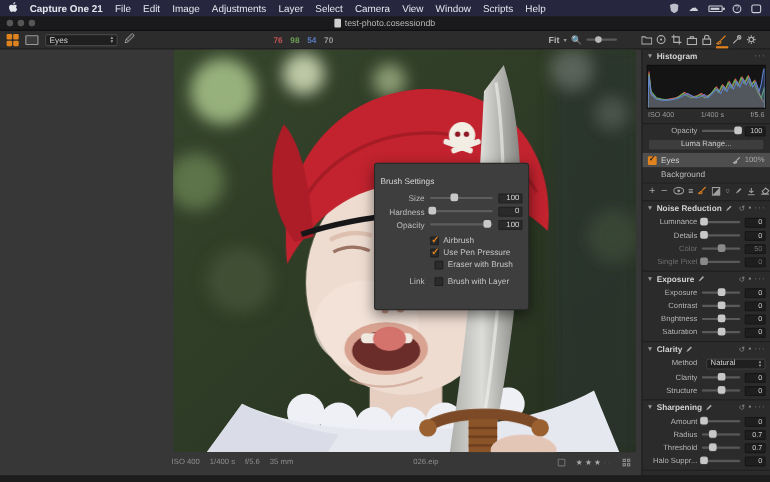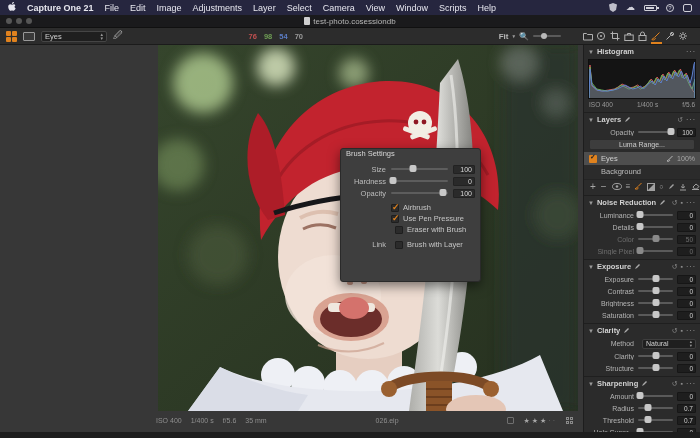--- a/index.html
+++ b/index.html
@@ -60,21 +60,21 @@
   .infobar .mid { flex:1; text-align:center; }
   .ratebox { width:7px; height:7px; border:1px solid #6f6f6f; border-radius:1px; }
   .stars { letter-spacing:2px; font-size:7px; color:#a8a8a8; }
   .stars .off { color:#686868; }
   .gridico { width:8px; height:8px; display:grid; grid-template-columns:3px 3px; grid-template-rows:3px 3px; gap:1px;}
   .gridico i { border:1px solid #8a8a8a; }
 
   
   .popup { position:absolute; left:340px; top:103px; width:141px; height:134px; background:#3e3e3e;
     border:1px solid #2a2a2a; border-radius:3px; box-shadow:0 4px 12px rgba(0,0,0,.5); font-size:7.5px; color:#c6c6c6;
-    padding:0 5px; }
+    padding:11px 5px; }
   .popup h3 { font-size:7.5px; font-weight:normal; color:#d6d6d6; margin-bottom:5px; }
   .prow { display:flex; align-items:center; height:12px; }
   .plab { width:40px; text-align:right; margin-right:5px; color:#bdbdbd; }
   .ptrack { position:relative; flex:1; height:2px; background:#5d5d5d; border-radius:1px; }
   .thumb { position:absolute; top:-3px; width:7px; height:7px; background:#c8c8c8; border-radius:2px; transform:translateX(-50%); }
   .pval { width:22px; height:9px; margin-left:5px; background:#2a2a2a; border:1px solid #222;
     font-size:7px; color:#d8d8d8; text-align:right; line-height:8px; padding-right:2px; border-radius:1px;}
   .pcheck { display:flex; align-items:center; height:11px; padding-left:45px; gap:4px;}
   .pcheck.linkrow { padding-left:0; }
   .pcheck .linklab { width:40px; text-align:right; margin-right:5px; color:#bdbdbd;}
@@ -430,31 +430,20 @@
           </svg>
         </div>
         <div class="histlabels">
           <span>ISO 400</span>
           <span>1/400 s</span>
           <span>f/5.6</span>
         </div>
       </div>
 
       <div class="sec">
-        <div class="sechead">
-          <span class="chev">▼</span>
-          <span class="ttl">Layers</span>
-          <svg width="7" height="7" viewBox="0 0 7 7">
-              <path d="M1 6l1-2 3-3 1 1-3 3z" fill="#aaa"></path>
-            </svg>
-          <span class="hicons">
-            <span>↺</span>
-            <span class="dots">···</span>
-          </span>
-        </div>
         <div class="srow">
           <span class="slab">Opacity</span>
           <span class="strack">
               <span class="thumb" style="left: 93%;"></span>
             </span>
           <span class="sval">100</span>
         </div>
         <div class="lumabtn">Luma Range...</div>
         <div class="layerrow selected">
           <span class="lcheck"></span>

